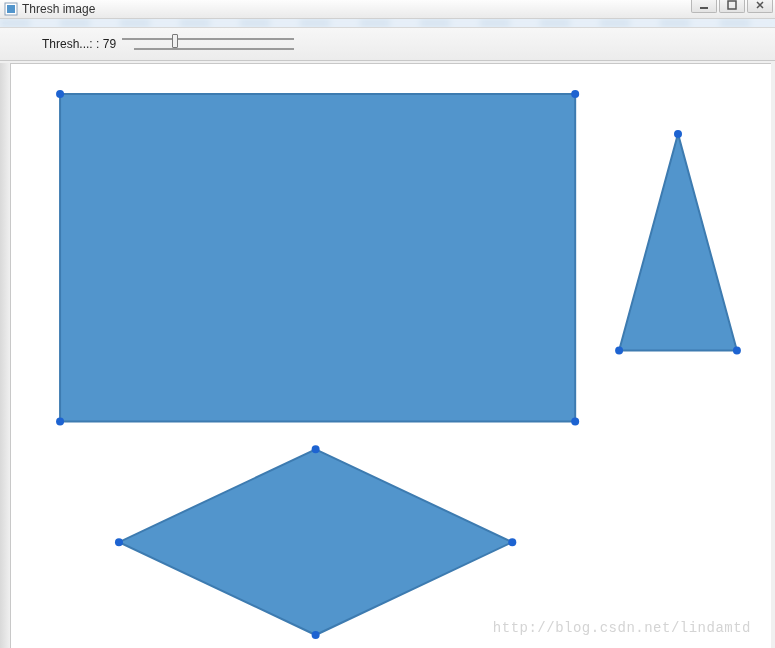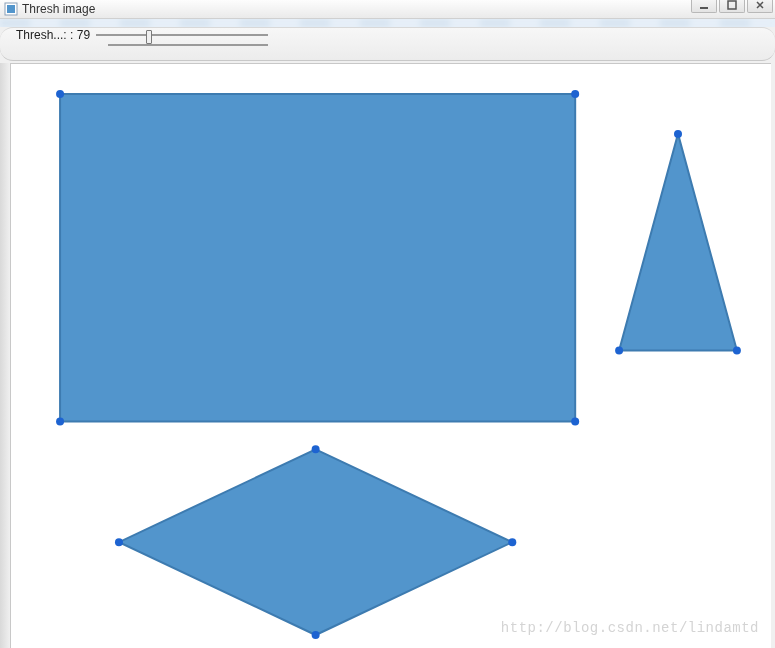--- a/index.html
+++ b/index.html
@@ -65,23 +65,22 @@
       background: repeating-linear-gradient(90deg, #c6d8e9 0 30px, #e6eff8 30px 60px);
       filter: blur(3px);
       opacity: 0.5;
     }
     .trackbar-row {
       height: 34px;
       background: linear-gradient(#f7f7f7,#ececec);
       border-top: 1px solid #d8d8d8;
       border-bottom: 1px solid #c8c8c8;
       display: flex;
-      align-items: flex-start;
-      padding-left: 16px;
-      border-radius: 13px;
+      align-items: center;
+      padding-left: 42px;
     }
     .trackbar-label {
       color: #222;
       font-size: 12px;
       margin-right: 6px;
       white-space: nowrap;
     }
     .trackbar {
       position: relative;
       width: 172px;
@@ -128,21 +127,21 @@
       background: linear-gradient(90deg,#d9d9d9,#f0f0f0);
     }
     .canvas-svg {
       position: absolute;
       left: 0; top: 0;
       width: 100%;
       height: 100%;
     }
     .watermark {
       position: absolute;
-      right: 12px;
+      right: 20px;
       bottom: 12px;
       color: #d4d4d4;
       font-family: "Courier New", monospace;
       font-size: 14px;
       letter-spacing: 0.5px;
       user-select: none;
     }
   </style>
 </head>
 <body>

